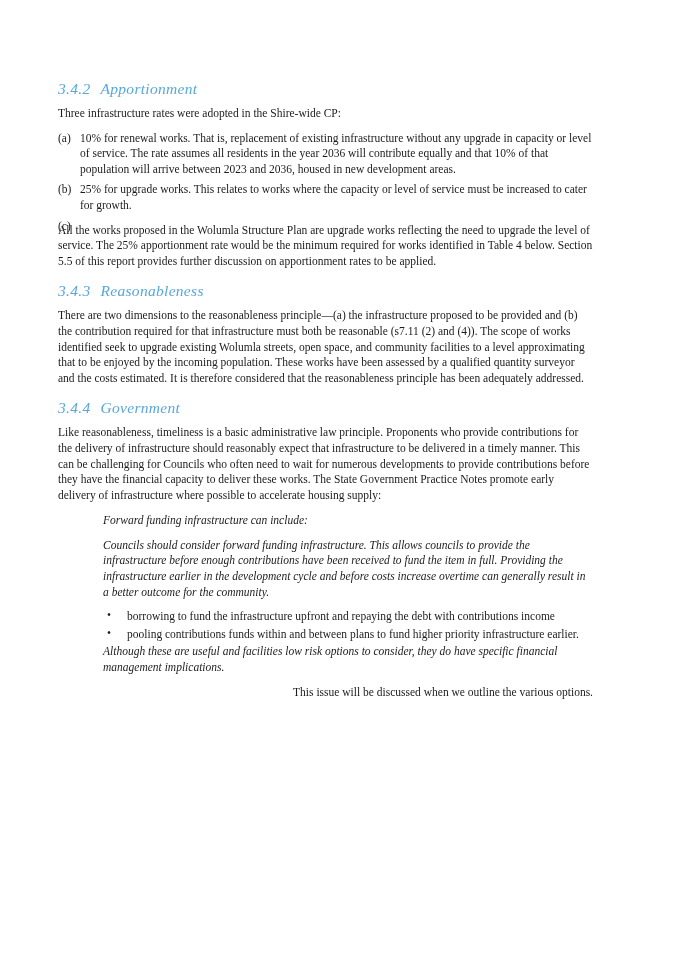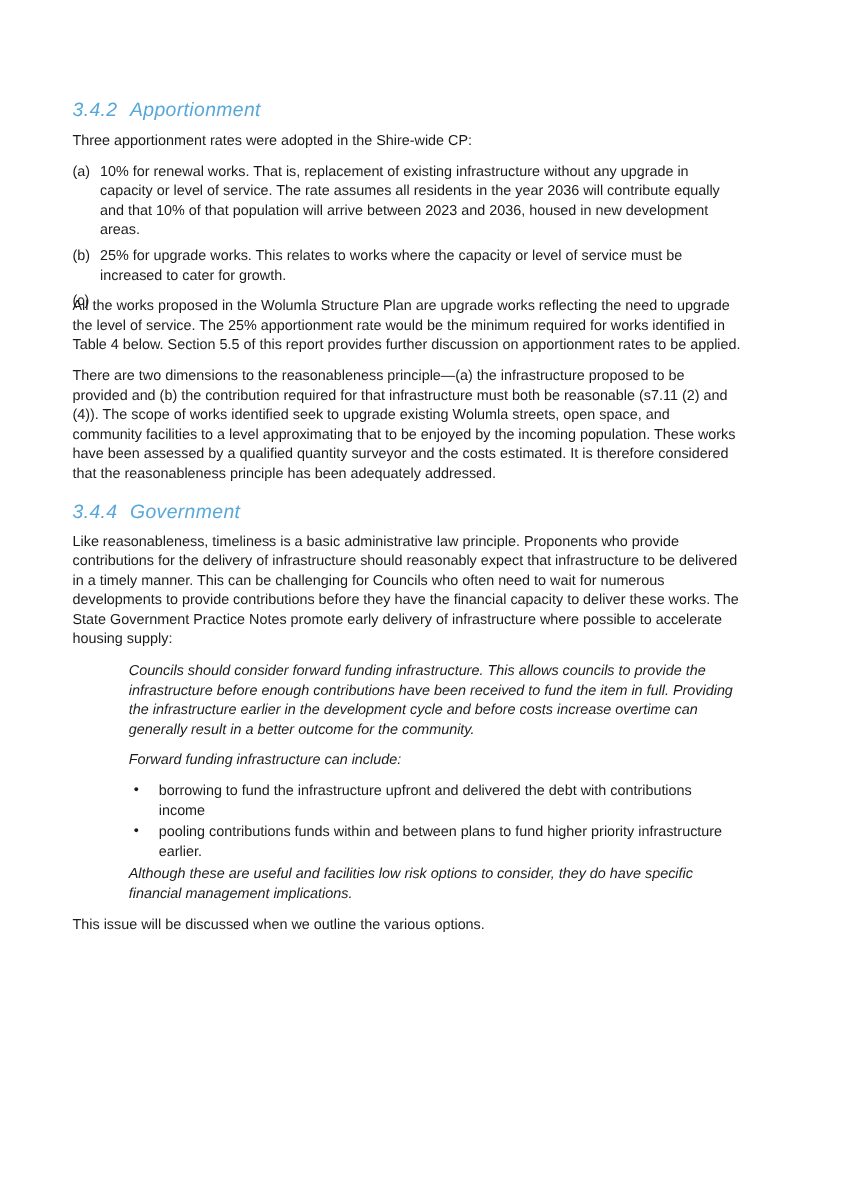--- a/index.html
+++ b/index.html
@@ -2,21 +2,21 @@
 <html><head>
 <meta charset="utf-8">
 <style>
   html, body { margin: 0; padding: 0; background: #ffffff; }
   .page {
     position: relative;
     width: 675px;
     height: 878px;
     background: #ffffff;
     overflow: hidden;
-    font-family: Liberation Sans, sans-serif;
+    font-family: Liberation Serif, serif;
   }
   .content {
     position: absolute;
     left: 58px;
     top: 79px;
     width: 535px;
     color: #1b1b1b;
     font-size: 11.5px;
     line-height: 15.6px;
   }
@@ -45,21 +45,21 @@
   }
   .qpara { margin: 0 0 9px 0; }
   .bullets { font-style: normal; margin: 0 0 1px 0; }
   .bullet-item {
     position: relative;
     padding-left: 24px;
     margin-bottom: 2px;
   }
   .bullet-item .bullet { position: absolute; left: 4px; top: -1px; }
   .qfooter { margin: 0; }
-  .closing { margin-top: 2px; }
+  .closing { margin-top: 2px; text-align: right; }
   footer.page-footer {
     position: absolute;
     left: 58px;
     right: 60px;
     top: 923px;
     display: flex;
     justify-content: space-between;
     align-items: baseline;
     font-size: 9.5px;
     color: #222222;
@@ -70,54 +70,57 @@
 </head>
 <body>
 
 <div class="page">
   <main class="content">
 
     <section>
       <h2 class="heading">
         <span class="hnum">3.4.2</span><span class="htitle">Apportionment</span>
       </h2>
-      <p class="para">Three apportionment rates were adopted in the Shire-wide CP:</p>
+      <p class="para">Three infrastructure rates were adopted in the Shire-wide CP:</p>
       <div class="alpha-list">
         <div class="alpha-item">
           <span class="marker">(a)</span>
           <span class="item-text">10% for renewal works. That is, replacement of existing infrastructure without any upgrade in capacity or level of service. The rate assumes all residents in the year 2036 will contribute equally and that 10% of that population will arrive between 2023 and 2036, housed in new development areas.</span>
         </div>
         <div class="alpha-item">
           <span class="marker">(b)</span>
           <span class="item-text">25% for upgrade works. This relates to works where the capacity or level of service must be increased to cater for growth.</span>
         </div>
         <div class="alpha-item">
           <span class="marker">(c)</span>
         </div>
       </div>
       <p class="para">All the works proposed in the Wolumla Structure Plan are upgrade works reflecting the need to upgrade the level of service. The 25% apportionment rate would be the minimum required for works identified in Table 4 below. Section 5.5 of this report provides further discussion on apportionment rates to be applied.</p>
     </section>
 
     <section>
+      <h2 class="heading">
+        <span class="hnum">3.4.3</span><span class="htitle">Reasonableness</span>
+      </h2>
       <p class="para">There are two dimensions to the reasonableness principle—(a) the infrastructure proposed to be provided and (b) the contribution required for that infrastructure must both be reasonable (s7.11 (2) and (4)). The scope of works identified seek to upgrade existing Wolumla streets, open space, and community facilities to a level approximating that to be enjoyed by the incoming population. These works have been assessed by a qualified quantity surveyor and the costs estimated. It is therefore considered that the reasonableness principle has been adequately addressed.</p>
     </section>
 
     <section>
       <h2 class="heading">
         <span class="hnum">3.4.4</span><span class="htitle">Government</span>
       </h2>
       <p class="para">Like reasonableness, timeliness is a basic administrative law principle. Proponents who provide contributions for the delivery of infrastructure should reasonably expect that infrastructure to be delivered in a timely manner. This can be challenging for Councils who often need to wait for numerous developments to provide contributions before they have the financial capacity to deliver these works. The State Government Practice Notes promote early delivery of infrastructure where possible to accelerate housing supply:</p>
 
       <div class="quote">
+        <p class="qpara">Forward funding infrastructure can include:</p>
         <p class="qpara">Councils should consider forward funding infrastructure. This allows councils to provide the infrastructure before enough contributions have been received to fund the item in full. Providing the infrastructure earlier in the development cycle and before costs increase overtime can generally result in a better outcome for the community.</p>
-        <p class="qpara">Forward funding infrastructure can include:</p>
         <div class="bullets">
           <div class="bullet-item">
             <span class="bullet">•</span>
-            <span class="bullet-text">borrowing to fund the infrastructure upfront and delivered the debt with contributions income</span>
+            <span class="bullet-text">borrowing to fund the infrastructure upfront and repaying the debt with contributions income</span>
           </div>
           <div class="bullet-item">
             <span class="bullet">•</span>
             <span class="bullet-text">pooling contributions funds within and between plans to fund higher priority infrastructure earlier.</span>
           </div>
         </div>
         <p class="qpara qfooter">Although these are useful and facilities low risk options to consider, they do have specific financial management implications.</p>
       </div>
 
       <p class="para closing">This issue will be discussed when we outline the various options.</p>

